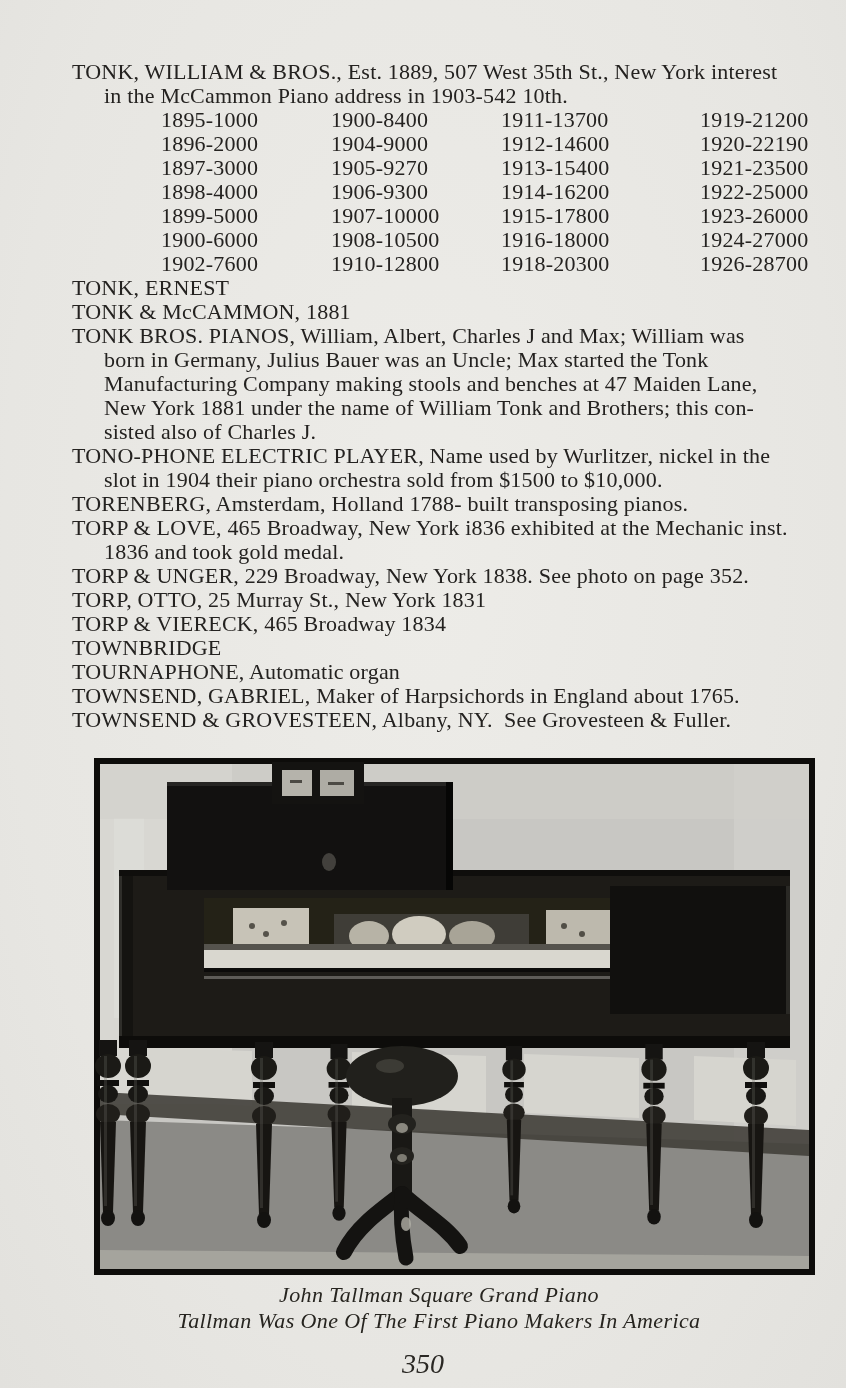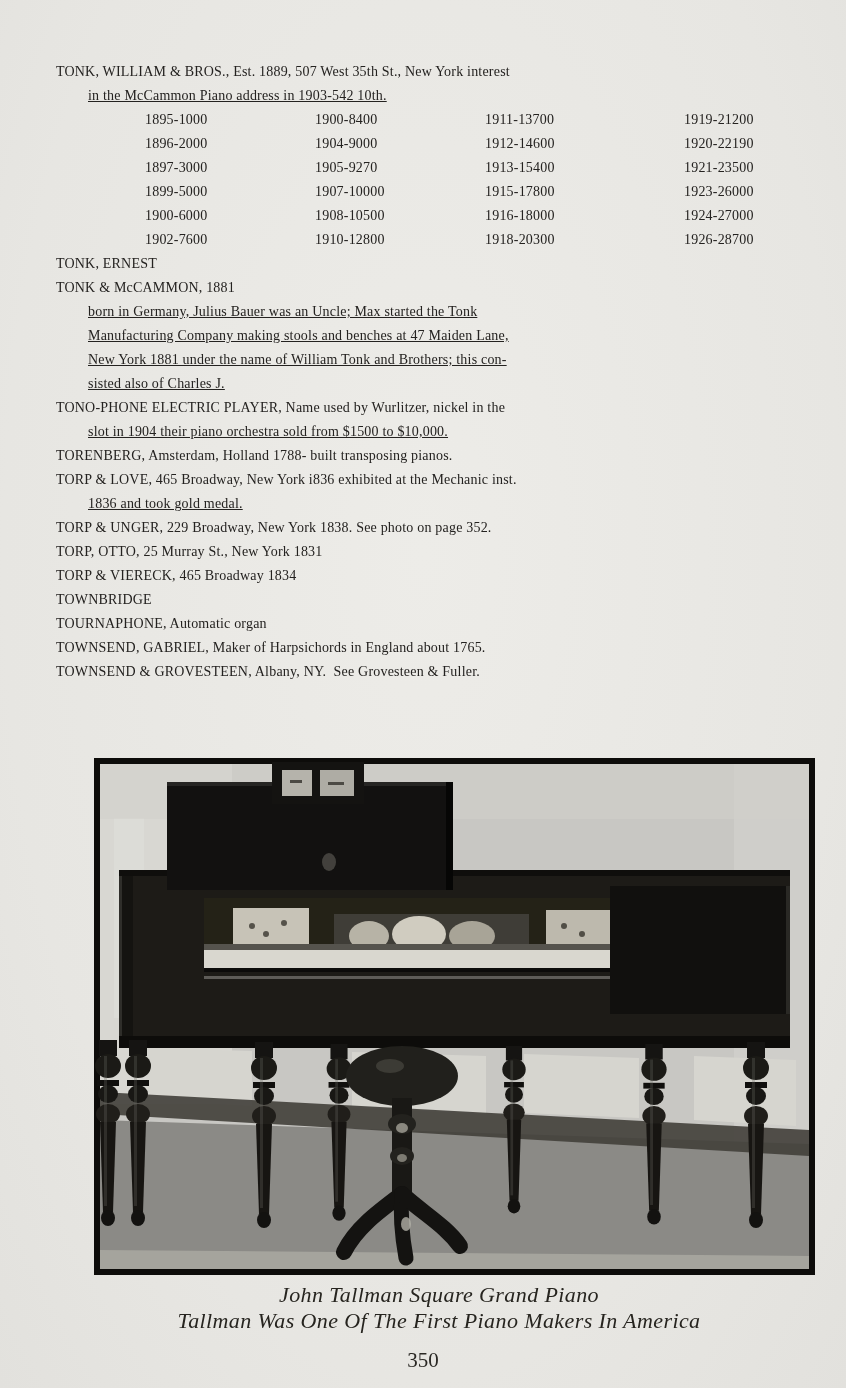--- a/index.html
+++ b/index.html
@@ -7,64 +7,66 @@
     position:relative;
     width:846px; height:1388px;
     margin:0 auto;
     background:#ebeae6;
     background-image: radial-gradient(ellipse at 50% 40%, #edece8 0%, #e7e6e2 70%, #e2e1dd 100%);
     font-family:"Liberation Serif", serif;
     color:#242220;
     overflow:hidden;
   }
   .text-block {
-    position:absolute; left:56px; top:60px; width:762px;
-    font-size:14px; line-height:24px; letter-spacing:0.2px;
+    position:absolute; left:72px; top:60px; width:762px;
+    font-size:22px; line-height:24px; letter-spacing:0.2px;
   }
   .tline { white-space:pre; }
-  .tline.indent { padding-left:32px;text-decoration:underline; }
+  .tline.indent { padding-left:32px; }
   .srow { white-space:pre; padding-left:89px; }
   .scell { display:inline-block; width:170px; }
   .scell:last-child { width:auto;margin-left:29px; }
   .photo {
     position:absolute; left:94px; top:758px; width:721px; height:517px;
   }
   .photo svg { display:block; width:100%; height:100%; }
   .caption {
     position:absolute; left:16px; top:1282px; width:846px;
     text-align:center; font-style:italic;
     font-size:22px; line-height:26px; letter-spacing:0.4px;
     color:#26241f;
   }
   .pagenum {
     position:absolute; left:0; top:1348px; width:846px;
-    text-align:center; font-size:21px; color:#2a2824;
+    text-align:center; font-size:28px; color:#2a2824;font-style:italic;
   }
 </style>
 </head>
 <body>
 
 <div class="page">
 
   <div class="text-block">
     <div id="intro">
         <div class="tline">TONK, WILLIAM &amp; BROS., Est. 1889, 507 West 35th St., New York interest</div>
         <div class="tline indent">in the McCammon Piano address in 1903-542 10th.</div>
       </div>
     <div id="serials">
         <div class="srow"><span class="scell">1895-1000</span><span class="scell">1900-8400</span><span class="scell">1911-13700</span><span class="scell">1919-21200</span></div>
         <div class="srow"><span class="scell">1896-2000</span><span class="scell">1904-9000</span><span class="scell">1912-14600</span><span class="scell">1920-22190</span></div>
         <div class="srow"><span class="scell">1897-3000</span><span class="scell">1905-9270</span><span class="scell">1913-15400</span><span class="scell">1921-23500</span></div>
+        <div class="srow"><span class="scell">1898-4000</span><span class="scell">1906-9300</span><span class="scell">1914-16200</span><span class="scell">1922-25000</span></div>
         <div class="srow"><span class="scell">1899-5000</span><span class="scell">1907-10000</span><span class="scell">1915-17800</span><span class="scell">1923-26000</span></div>
         <div class="srow"><span class="scell">1900-6000</span><span class="scell">1908-10500</span><span class="scell">1916-18000</span><span class="scell">1924-27000</span></div>
         <div class="srow"><span class="scell">1902-7600</span><span class="scell">1910-12800</span><span class="scell">1918-20300</span><span class="scell">1926-28700</span></div>
       </div>
     <div id="entries">
         <div class="tline">TONK, ERNEST</div>
         <div class="tline">TONK &amp; McCAMMON, 1881</div>
+        <div class="tline">TONK BROS. PIANOS, William, Albert, Charles J and Max; William was</div>
         <div class="tline indent">born in Germany, Julius Bauer was an Uncle; Max started the Tonk</div>
         <div class="tline indent">Manufacturing Company making stools and benches at 47 Maiden Lane,</div>
         <div class="tline indent">New York 1881 under the name of William Tonk and Brothers; this con-</div>
         <div class="tline indent">sisted also of Charles J.</div>
         <div class="tline">TONO-PHONE ELECTRIC PLAYER, Name used by Wurlitzer, nickel in the</div>
         <div class="tline indent">slot in 1904 their piano orchestra sold from $1500 to $10,000.</div>
         <div class="tline">TORENBERG, Amsterdam, Holland 1788- built transposing pianos.</div>
         <div class="tline">TORP &amp; LOVE, 465 Broadway, New York i836 exhibited at the Mechanic inst.</div>
         <div class="tline indent">1836 and took gold medal.</div>
         <div class="tline">TORP &amp; UNGER, 229 Broadway, New York 1838. See photo on page 352.</div>

